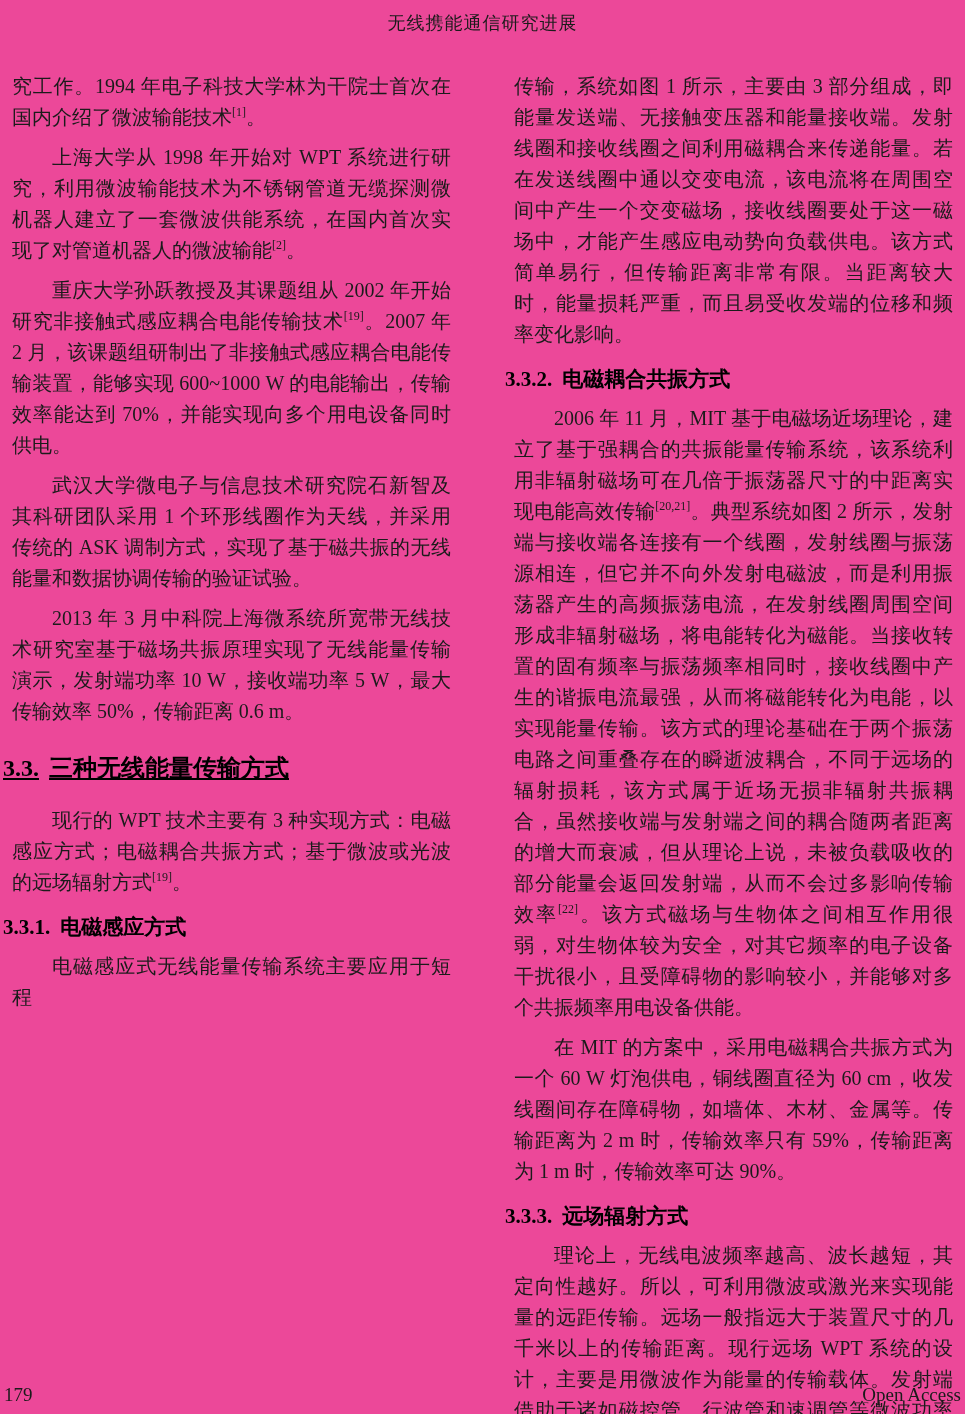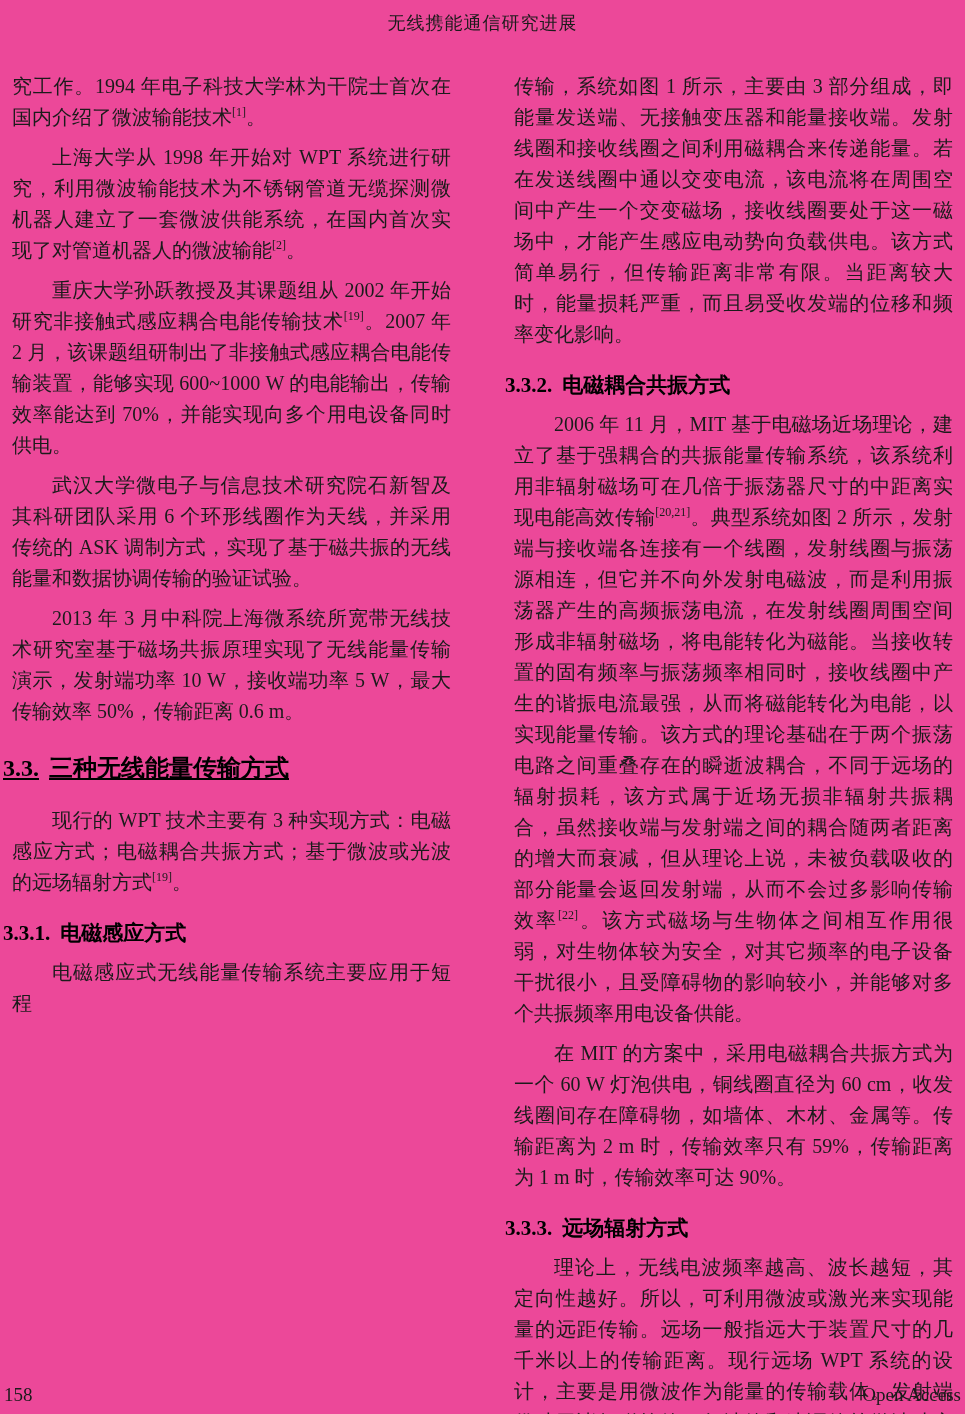--- a/index.html
+++ b/index.html
@@ -42,21 +42,21 @@
     line-height: 0;
     vertical-align: super;
   }
   .heading-l1, .heading-l2 {
     font-family: "Liberation Sans", "DejaVu Sans", sans-serif;
     font-weight: bold;
     color: #000;
     text-align: left;
   }
   .heading-l1 { font-size: 24px; line-height: 30px; margin: 26px 0 22px; text-decoration: underline; }
-  .heading-l2 { font-size: 21px; line-height: 27px; margin: 21px 0 10px; }
+  .heading-l2 { font-size: 21px; line-height: 27px; margin: 15px 0 10px; }
   .heading-num {
     font-family: "Liberation Serif", "DejaVu Serif", serif;
     font-weight: bold;
     margin-right: 10px;
   }
   .page-footer {
     position: absolute;
     left: 4px;
     right: 4px;
     bottom: 8px;
@@ -72,34 +72,34 @@
 <div class="page">
   <div class="page-header">
     <span class="paper-title">无线携能通信研究进展</span>
   </div>
 
   <div class="columns">
     <div class="col" id="col-left">
         <p class="">究工作。1994 年电子科技大学林为干院士首次在国内介绍了微波输能技术<sup>[1]</sup>。</p>
         <p class="indent">上海大学从 1998 年开始对 WPT 系统进行研究，利用微波输能技术为不锈钢管道无缆探测微机器人建立了一套微波供能系统，在国内首次实现了对管道机器人的微波输能<sup>[2]</sup>。</p>
         <p class="indent">重庆大学孙跃教授及其课题组从 2002 年开始研究非接触式感应耦合电能传输技术<sup>[19]</sup>。2007 年 2 月，该课题组研制出了非接触式感应耦合电能传输装置，能够实现 600~1000 W 的电能输出，传输效率能达到 70%，并能实现向多个用电设备同时供电。</p>
-        <p class="indent">武汉大学微电子与信息技术研究院石新智及其科研团队采用 6 个环形线圈作为天线，并采用传统的 ASK 调制方式，实现了基于磁共振的无线能量和数据协调传输的验证试验。</p>
+        <p class="indent">武汉大学微电子与信息技术研究院石新智及其科研团队采用 1 个环形线圈作为天线，并采用传统的 ASK 调制方式，实现了基于磁共振的无线能量和数据协调传输的验证试验。</p>
         <p class="indent">2013 年 3 月中科院上海微系统所宽带无线技术研究室基于磁场共振原理实现了无线能量传输演示，发射端功率 10 W，接收端功率 5 W，最大传输效率 50%，传输距离 0.6 m。</p>
         <div class="heading-l1"><span class="heading-num">3.3.</span><span>三种无线能量传输方式</span></div>
         <p class="indent">现行的 WPT 技术主要有 3 种实现方式：电磁感应方式；电磁耦合共振方式；基于微波或光波的远场辐射方式<sup>[19]</sup>。</p>
         <div class="heading-l2"><span class="heading-num">3.3.1.</span><span>电磁感应方式</span></div>
         <p class="indent">电磁感应式无线能量传输系统主要应用于短程</p>
       </div>
     <div class="col" id="col-right">
         <p class="">传输，系统如图 1 所示，主要由 3 部分组成，即能量发送端、无接触变压器和能量接收端。发射线圈和接收线圈之间利用磁耦合来传递能量。若在发送线圈中通以交变电流，该电流将在周围空间中产生一个交变磁场，接收线圈要处于这一磁场中，才能产生感应电动势向负载供电。该方式简单易行，但传输距离非常有限。当距离较大时，能量损耗严重，而且易受收发端的位移和频率变化影响。</p>
         <div class="heading-l2"><span class="heading-num">3.3.2.</span><span>电磁耦合共振方式</span></div>
         <p class="indent">2006 年 11 月，MIT 基于电磁场近场理论，建立了基于强耦合的共振能量传输系统，该系统利用非辐射磁场可在几倍于振荡器尺寸的中距离实现电能高效传输<sup>[20,21]</sup>。典型系统如图 2 所示，发射端与接收端各连接有一个线圈，发射线圈与振荡源相连，但它并不向外发射电磁波，而是利用振荡器产生的高频振荡电流，在发射线圈周围空间形成非辐射磁场，将电能转化为磁能。当接收转置的固有频率与振荡频率相同时，接收线圈中产生的谐振电流最强，从而将磁能转化为电能，以实现能量传输。该方式的理论基础在于两个振荡电路之间重叠存在的瞬逝波耦合，不同于远场的辐射损耗，该方式属于近场无损非辐射共振耦合，虽然接收端与发射端之间的耦合随两者距离的增大而衰减，但从理论上说，未被负载吸收的部分能量会返回发射端，从而不会过多影响传输效率<sup>[22]</sup>。该方式磁场与生物体之间相互作用很弱，对生物体较为安全，对其它频率的电子设备干扰很小，且受障碍物的影响较小，并能够对多个共振频率用电设备供能。</p>
         <p class="indent">在 MIT 的方案中，采用电磁耦合共振方式为一个 60 W 灯泡供电，铜线圈直径为 60 cm，收发线圈间存在障碍物，如墙体、木材、金属等。传输距离为 2 m 时，传输效率只有 59%，传输距离为 1 m 时，传输效率可达 90%。</p>
         <div class="heading-l2"><span class="heading-num">3.3.3.</span><span>远场辐射方式</span></div>
         <p class="indent">理论上，无线电波频率越高、波长越短，其定向性越好。所以，可利用微波或激光来实现能量的远距传输。远场一般指远大于装置尺寸的几千米以上的传输距离。现行远场 WPT 系统的设计，主要是用微波作为能量的传输载体。发射端借助于诸如磁控管、行波管和速调管等微波功率源，将直流电转化为微波能量，通过发射天线聚焦后高效地向外发射，经自由空</p>
       </div>
   </div>
 
   <div class="page-footer">
-    <span>158</span>
+    <span>179</span>
     <span>Open Access</span>
   </div>
 </div>
 
 </body></html>

